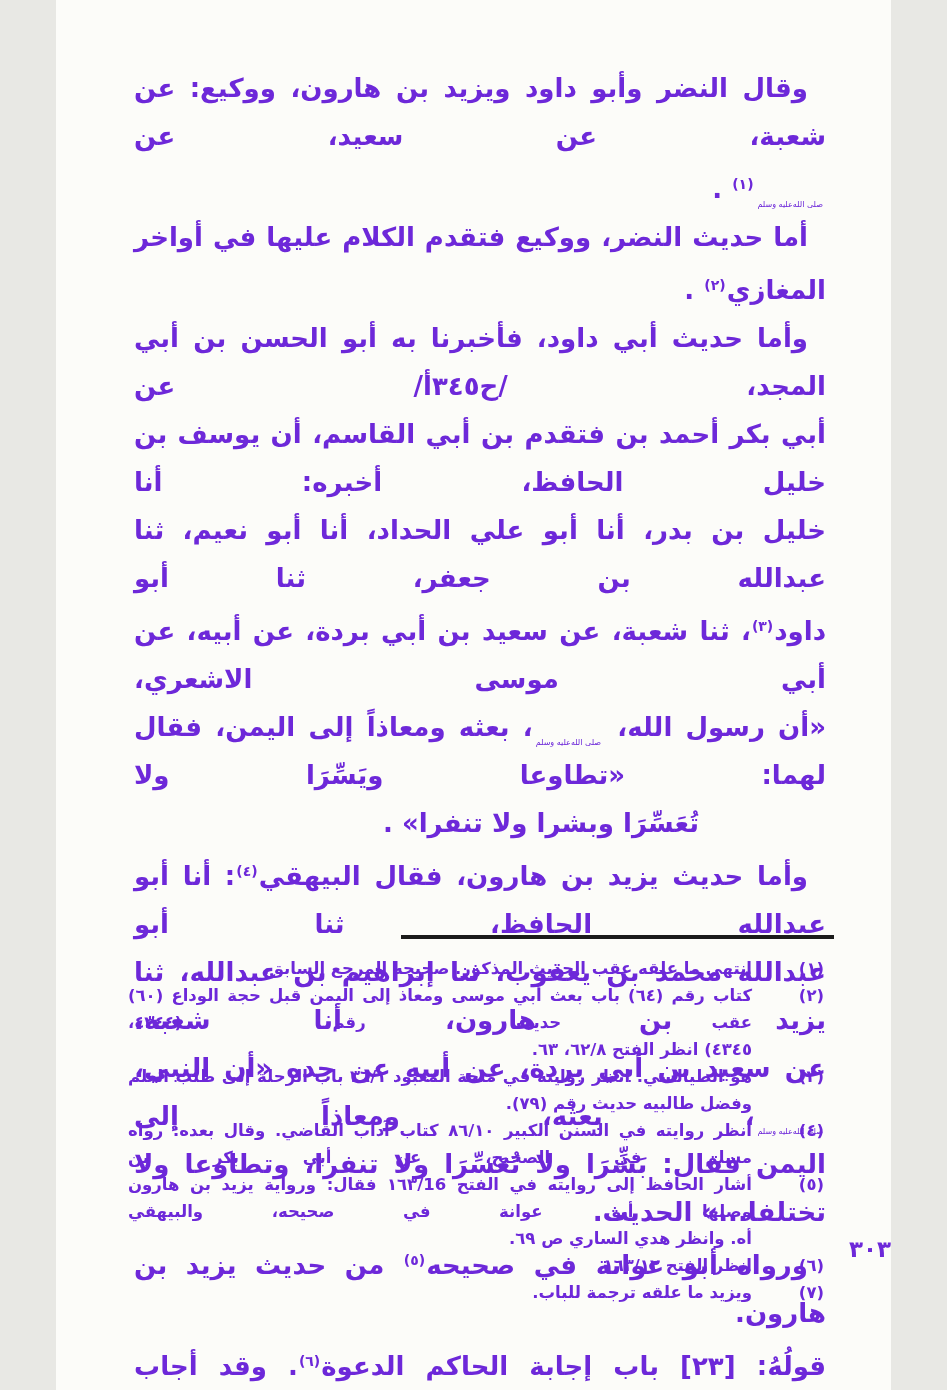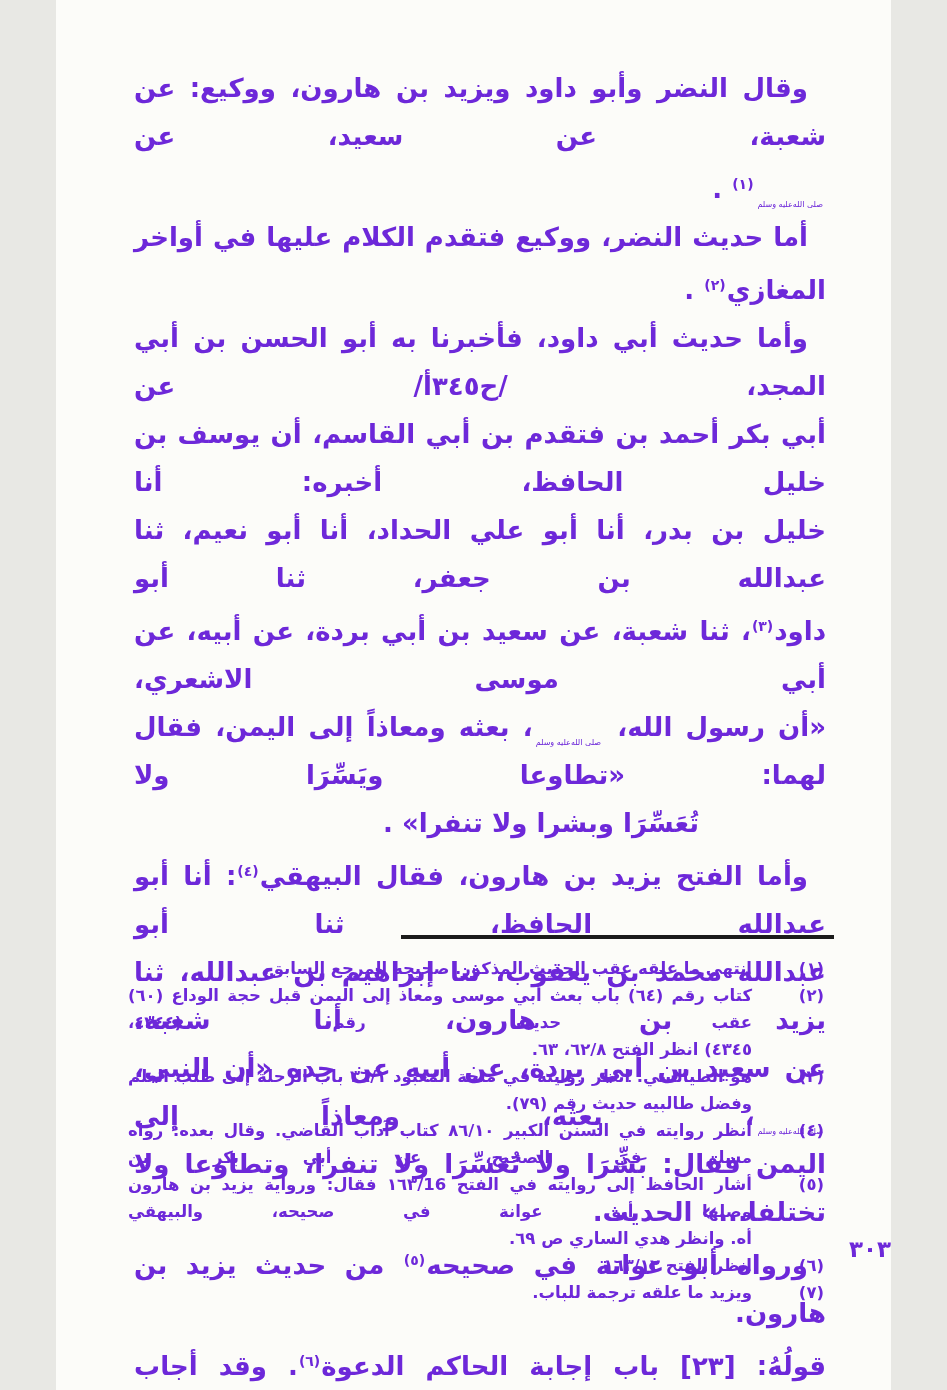--- a/index.html
+++ b/index.html
@@ -57,21 +57,21 @@
         <div class="line j"><span>أبي بكر أحمد بن فتقدم بن أبي القاسم، أن يوسف بن خليل الحافظ، أخبره: أنا</span></div>
         <div class="line j"><span>خليل بن بدر، أنا أبو علي الحداد، أنا أبو نعيم، ثنا عبدالله بن جعفر، ثنا أبو</span></div>
         <div class="line j"><span>داود</span><sup class="sup">(٣)</sup><span>، ثنا شعبة، عن سعيد بن أبي بردة، عن أبيه، عن أبي موسى الاشعري،</span></div>
         <div class="line j"><span>«أن رسول الله، </span><span class="hon">
             <span>صلى الله</span>
             <span>عليه وسلم</span>
           </span><span>، بعثه ومعاذاً إلى اليمن، فقال لهما: «تطاوعا ويَسِّرَا ولا</span></div>
         <div class="line e1"><span>تُعَسِّرَا وبشرا ولا تنفرا» .</span></div>
       </div>
       <div class="para ind">
-        <div class="line j"><span>وأما الفتح يزيد بن هارون، فقال البيهقي</span><sup class="sup">(٤)</sup><span>: أنا أبو عبدالله الحافظ، ثنا أبو</span></div>
+        <div class="line j"><span>وأما حديث يزيد بن هارون، فقال البيهقي</span><sup class="sup">(٤)</sup><span>: أنا أبو عبدالله الحافظ، ثنا أبو</span></div>
         <div class="line j"><span>عبدالله محمد بن يعقوب، ثنا إبراهيم بن عبدالله، ثنا يزيد بن هارون، أنا شعبة،</span></div>
         <div class="line j"><span>عن سعيد بن أبي بردة، عن أبيه عن جده «أن النبي، </span><span class="hon">
             <span>صلى الله</span>
             <span>عليه وسلم</span>
           </span><span>، بعثه، ومعاذاً إلى</span></div>
         <div class="line e"><span>اليمن فقال: بَشِّرَا ولا تُعَسِّرَا ولا تنفرا، وتطاوعا ولا تختلفا...» الحديث.</span></div>
       </div>
       <div class="para ind">
         <div class="line e"><span>ورواه أبو عوانة في صحيحه</span><sup class="sup">(٥)</sup><span> من حديث يزيد بن هارون.</span></div>
       </div>

